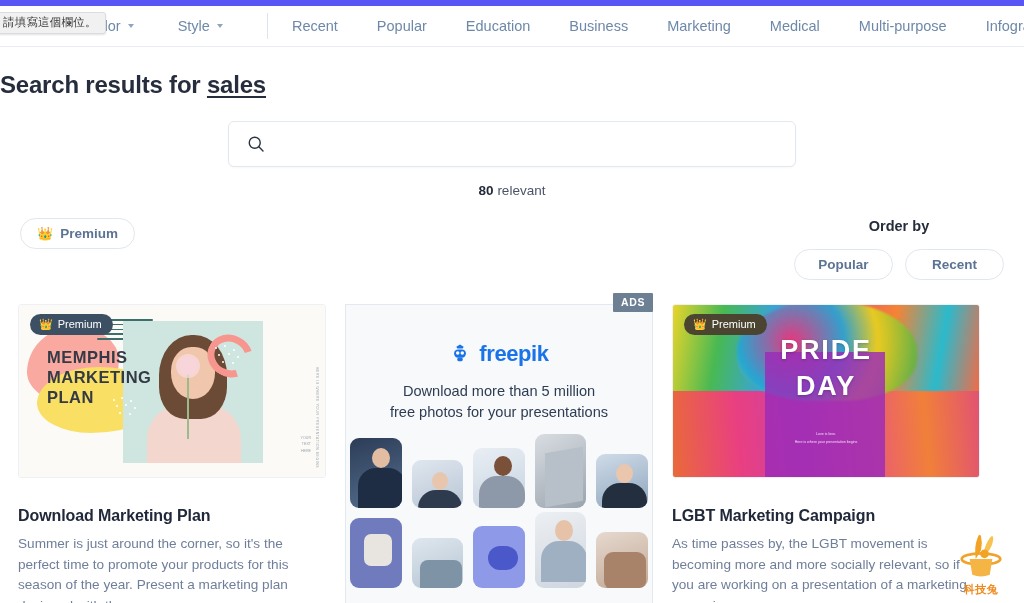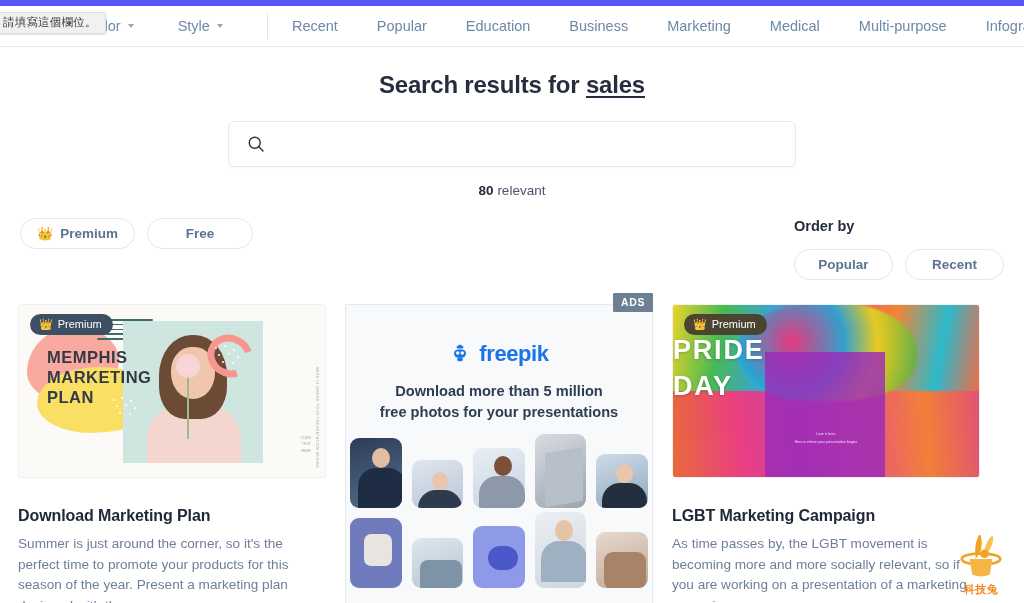--- a/index.html
+++ b/index.html
@@ -58,21 +58,20 @@
     font-size: 14.5px;
     color: #6d88a8;
     margin-right: 39px;
     cursor: pointer;
     white-space: nowrap;
   }
   .nav-link:last-child { margin-right: 0; }
 
   
   .page-title {
-    text-align: center;
     font-size: 24px;
     font-weight: bold;
     color: #262d3d;
     margin-top: 24px;
     letter-spacing: -0.2px;
   }
   .page-title .kw { text-decoration: underline; text-underline-offset: 3px; }
 
   
   .search-wrap { display: flex; justify-content: center; margin-top: 22px; }
@@ -123,21 +122,21 @@
     background: #fff;
     display: flex; align-items: center; justify-content: center;
     gap: 7px;
     font-size: 13.5px; font-weight: bold;
     color: #5c7architecture;
     color: #5d7394;
     cursor: pointer;
     padding: 0 16px;
   }
   .crown { font-size: 13px; line-height: 1; }
-  .order-col { text-align: left; }
+  .order-col { text-align: center; }
   .order-col .pill { min-width: 99px; }
 
   
   .grid {
     display: flex;
     gap: 19px;
     padding: 0 18px;
     margin-top: 24px;
     align-items: flex-start;
   }
@@ -283,21 +282,21 @@
     display: flex; align-items: center; justify-content: center;
     gap: 8px; margin-top: 36px;
   }
   .fp-mark { width: 22px; height: 22px; }
   .fp-word {
     font-size: 22px; font-weight: bold; color: #1a73e8;
     letter-spacing: -0.4px;
   }
   .ad-line {
     text-align: center; font-size: 14.6px;
-    font-weight: bold; color: #2e3d52;
+    font-weight: normal; color: #2e3d52;
     line-height: 1.45; margin-top: 14px;
   }
   .collage {
     position: absolute; left: 0; right: 0; bottom: 0;
     height: 168px;
     display: grid;
     grid-template-columns: repeat(5, 1fr);
     grid-auto-rows: 70px;
     gap: 10px;
     padding: 0 4px;
@@ -330,21 +329,21 @@
     filter: blur(1px);
     opacity: .92;
   }
   .pr-overlay {
     position: absolute; left: 92px; top: 47px;
     width: 120px; height: 127px;
     background: #9b2bb8; opacity: .82;
   }
   .pr-title {
     position: absolute; left: 0; right: 0; top: 28px;
-    text-align: left; color: #fff;
+    text-align: center; color: #fff;
     font-size: 27px; font-weight: bold;
     letter-spacing: 1.8px; line-height: 1.32;
     text-shadow: 0 1px 3px rgba(0,0,0,.22);
     z-index: 5;
   }
   .pr-sub {
     position: absolute; left: 0; right: 0; top: 126px;
     text-align: center; color: #f2d9f6;
     font-size: 3.6px; line-height: 2.1; z-index: 5;
   }
@@ -409,23 +408,20 @@
   <b>80</b><span> relevant</span>
 </div>
 
 <div class="controls">
 
   <div class="filter-col">
     <div class="pill-row">
       <div class="pill">
         <span class="crown">👑</span>
         <span>Premium</span>
-      </div>
-      <div class="pill">
-        <span>Free</span>
       </div>
     </div>
   </div>
 
   <div class="order-col">
     <div class="ctrl-h">Order by</div>
     <div class="pill-row">
       <div class="pill">
         <span>Popular</span>
       </div>

